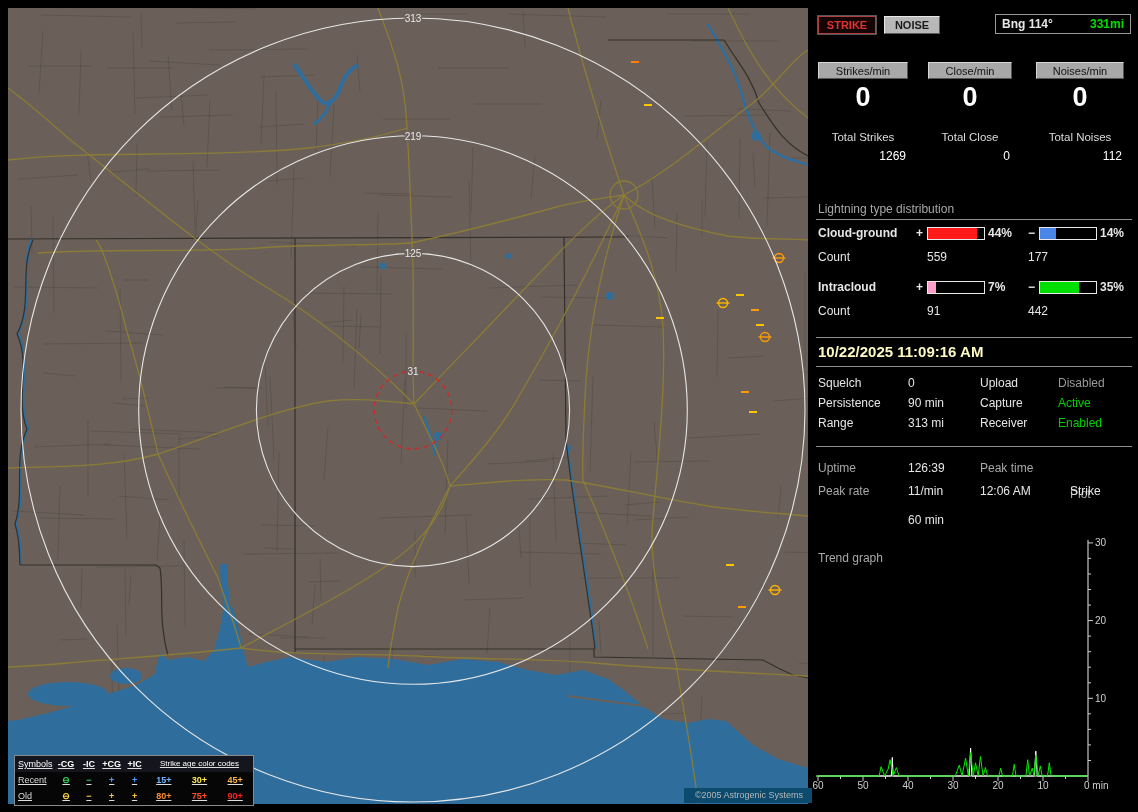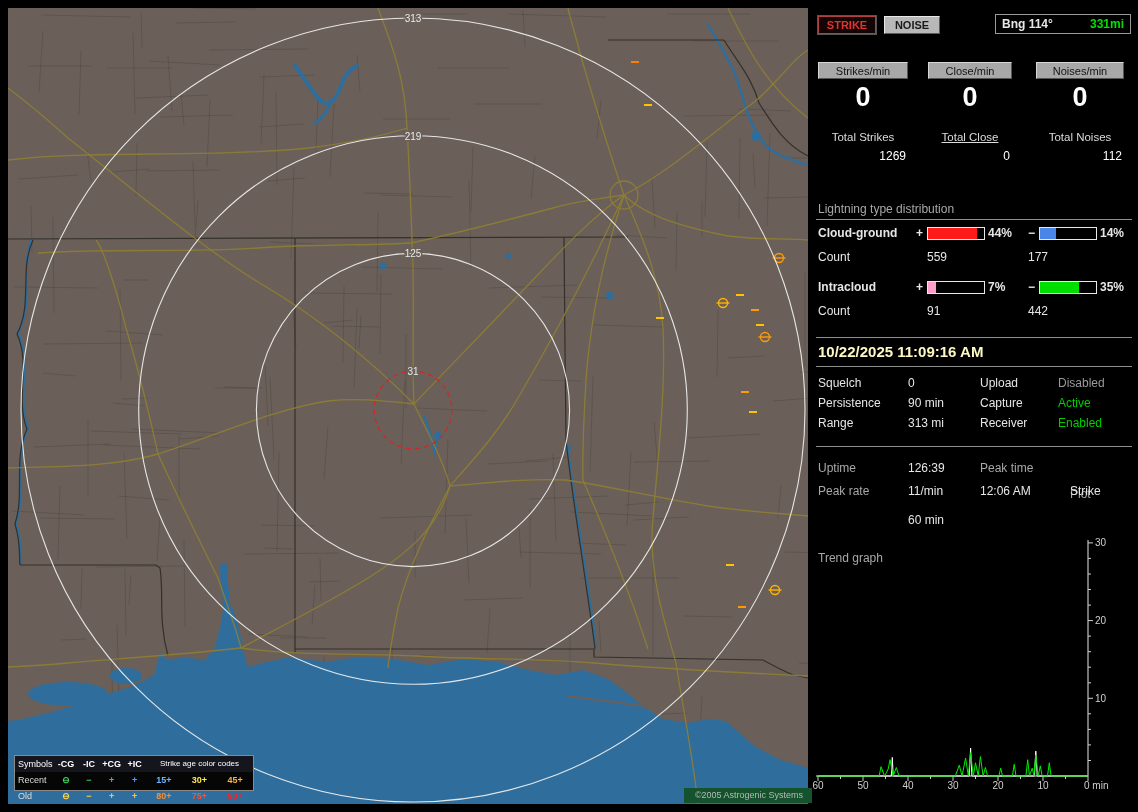--- a/index.html
+++ b/index.html
@@ -1,29 +1,29 @@
 <!DOCTYPE html>
 <html><head>
 <meta charset="utf-8">
 <style>
   html,body{margin:0;padding:0;background:#000;}
   body{width:1138px;height:812px;position:relative;overflow:hidden;
        font-family:"Liberation Sans",sans-serif;-webkit-font-smoothing:antialiased;}
   #map-wrap{position:absolute;left:8px;top:8px;width:800px;height:796px;background:#6a6059;}
   #map-wrap svg{display:block;}
   
-  #legend{position:absolute;left:6px;top:747px;width:240px;height:36px;background:#060606;
-          border:1px solid #8a8a8a;color:#ddd;font-size:9px;line-height:16px;box-sizing:border-box;}
+  #legend{position:absolute;left:6px;top:747px;width:240px;height:51px;background:#060606;
+          border:1px solid #8a8a8a;color:#ddd;font-size:9px;line-height:16px;box-sizing:border-box;text-decoration:underline;}
   .lrow{display:flex;height:16px;align-items:center;}
   .lrow.hdr{color:#fff;background:#15151d;}
   .lc-lab{width:40px;padding-left:3px;box-sizing:border-box;}
   .lc-sym{width:23px;text-align:center;font-weight:bold;}
   .lc-age{width:36px;text-align:center;font-weight:bold;}
   .lc-agehdr{width:108px;text-align:center;font-size:8px;}
-  #copyright{position:absolute;left:676px;top:780px;width:130px;height:15px;background:#14532d;
+  #copyright{position:absolute;left:676px;top:780px;width:130px;height:15px;background:#0c4a6e;
              color:#b8b8b8;font-size:9px;line-height:15px;text-align:center;}
   
   #panel{position:absolute;left:812px;top:0;width:326px;height:812px;background:#000;color:#e6e6e6;font-size:12px;}
   .abs{position:absolute;white-space:nowrap;}
   .b{font-weight:bold;}
   .gray{color:#a8a8a8;}
   .grn{color:#00e000;}
   .btn{position:absolute;height:18px;line-height:17px;text-align:center;font-size:11px;font-weight:bold;cursor:pointer;box-sizing:border-box;}
   .btn.strike{left:6px;top:16px;width:58px;background:#140404;color:#e03434;border:1px solid #b04040;box-shadow:0 0 0 1px #555;}
   .btn.noise{left:72px;top:16px;width:56px;background:#b8b8b8;color:#1a1a1a;border:1px solid;border-color:#e8e8e8 #5a5a5a #5a5a5a #e8e8e8;}
@@ -367,21 +367,21 @@
 
   <div class="cnt-label" style="left:6px;width:90px;">Strikes/min</div>
   <div class="cnt-label" style="left:116px;width:84px;">Close/min</div>
   <div class="cnt-label" style="left:224px;width:88px;">Noises/min</div>
 
   <div class="cnt-zero" style="left:6px;width:90px;">0</div>
   <div class="cnt-zero" style="left:116px;width:84px;">0</div>
   <div class="cnt-zero" style="left:224px;width:88px;">0</div>
 
   <div class="tot-label" style="left:6px;width:90px;">Total Strikes</div>
-  <div class="tot-label" style="left:116px;width:84px;text-decoration:underline;">Total Close</div>
+  <div class="tot-label" style="left:116px;width:84px;">Total Close</div>
   <div class="tot-label gray" style="left:224px;width:88px;">Total Noises</div>
   <div class="tot-value" style="left:6px;width:88px;">1269</div>
   <div class="tot-value" style="left:116px;width:82px;">0</div>
   <div class="tot-value" style="left:224px;width:86px;">112</div>
 
   <div class="abs gray" style="left:6px;top:202px;">Lightning type distribution</div>
   <div class="hr" style="top:219px;"></div>
 
   <div class="abs b" style="left:6px;top:226px;">Cloud-ground</div>
   <div class="abs b" style="left:104px;top:226px;">+</div>

